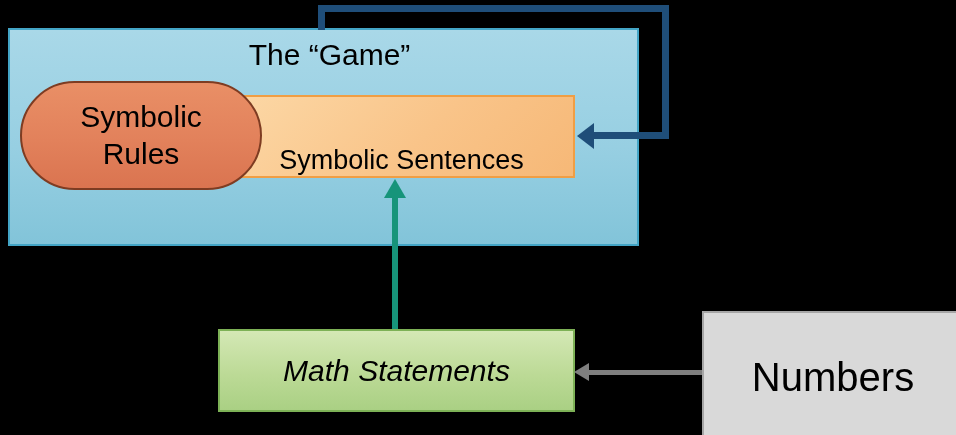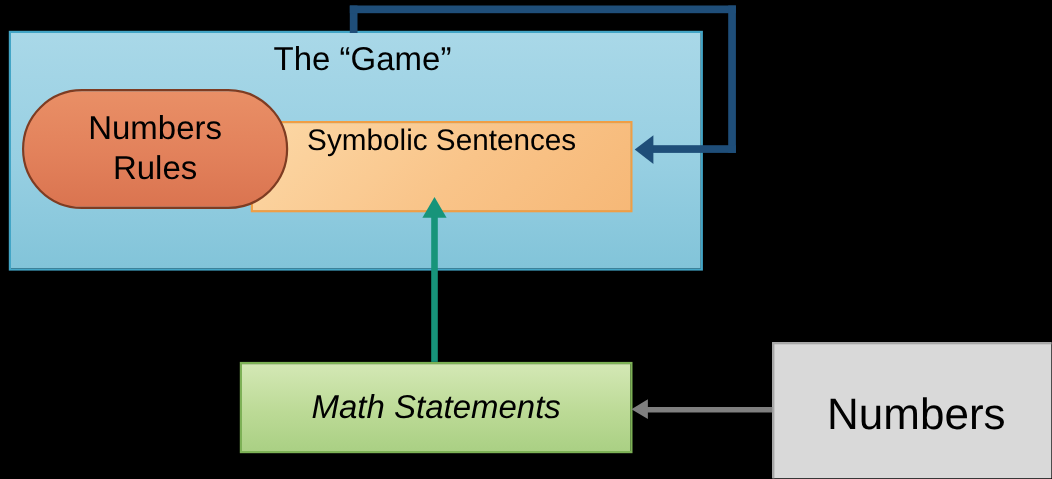--- a/index.html
+++ b/index.html
@@ -28,25 +28,25 @@
   .game-title {
     left: 8px; top: 38px; width: 631px;
     text-align: center;
     font-size: 30px;
     z-index: 3;
     padding-left: 12px;
   }
 
   
   .sentences-box {
-    left: 228px; top: 110px; width: 347px; height: 83px;
+    left: 228px; top: 95px; width: 347px; height: 83px;
     background: linear-gradient(135deg, #fcd8a6 0%, #f9c489 55%, #f6b877 100%);
     border: 2px solid #f09e44;
     z-index: 2;
-    display: flex; align-items: flex-start; justify-content: center;
+    display: flex; align-items: flex-end; justify-content: center;
     font-size: 27px;
     text-align: center;
   }
 
   
   .rules-stadium {
     left: 20px; top: 81px; width: 242px; height: 109px;
     background: linear-gradient(180deg, #e98f66 0%, #e2815b 55%, #da7450 100%);
     border: 2px solid #7e3c22;
     border-radius: 55px;
@@ -127,21 +127,21 @@
 <div class="canvas">
 
   <div class="abs game-box"></div>
   <div class="abs game-title">The “Game”</div>
 
   <div class="abs sentences-box">
     <span>Symbolic Sentences</span>
   </div>
 
   <div class="abs rules-stadium">
-    <span class="label-wrap">Numbers Rules</span>
+    <span class="label-wrap">Symbolic Rules</span>
   </div>
 
   <div class="abs seg loop-stub-left"></div>
   <div class="abs seg loop-top"></div>
   <div class="abs seg loop-right"></div>
   <div class="abs seg loop-bottom"></div>
   <div class="abs loop-arrowhead"></div>
 
   <div class="abs teal-shaft"></div>
   <div class="abs teal-arrowhead"></div>

